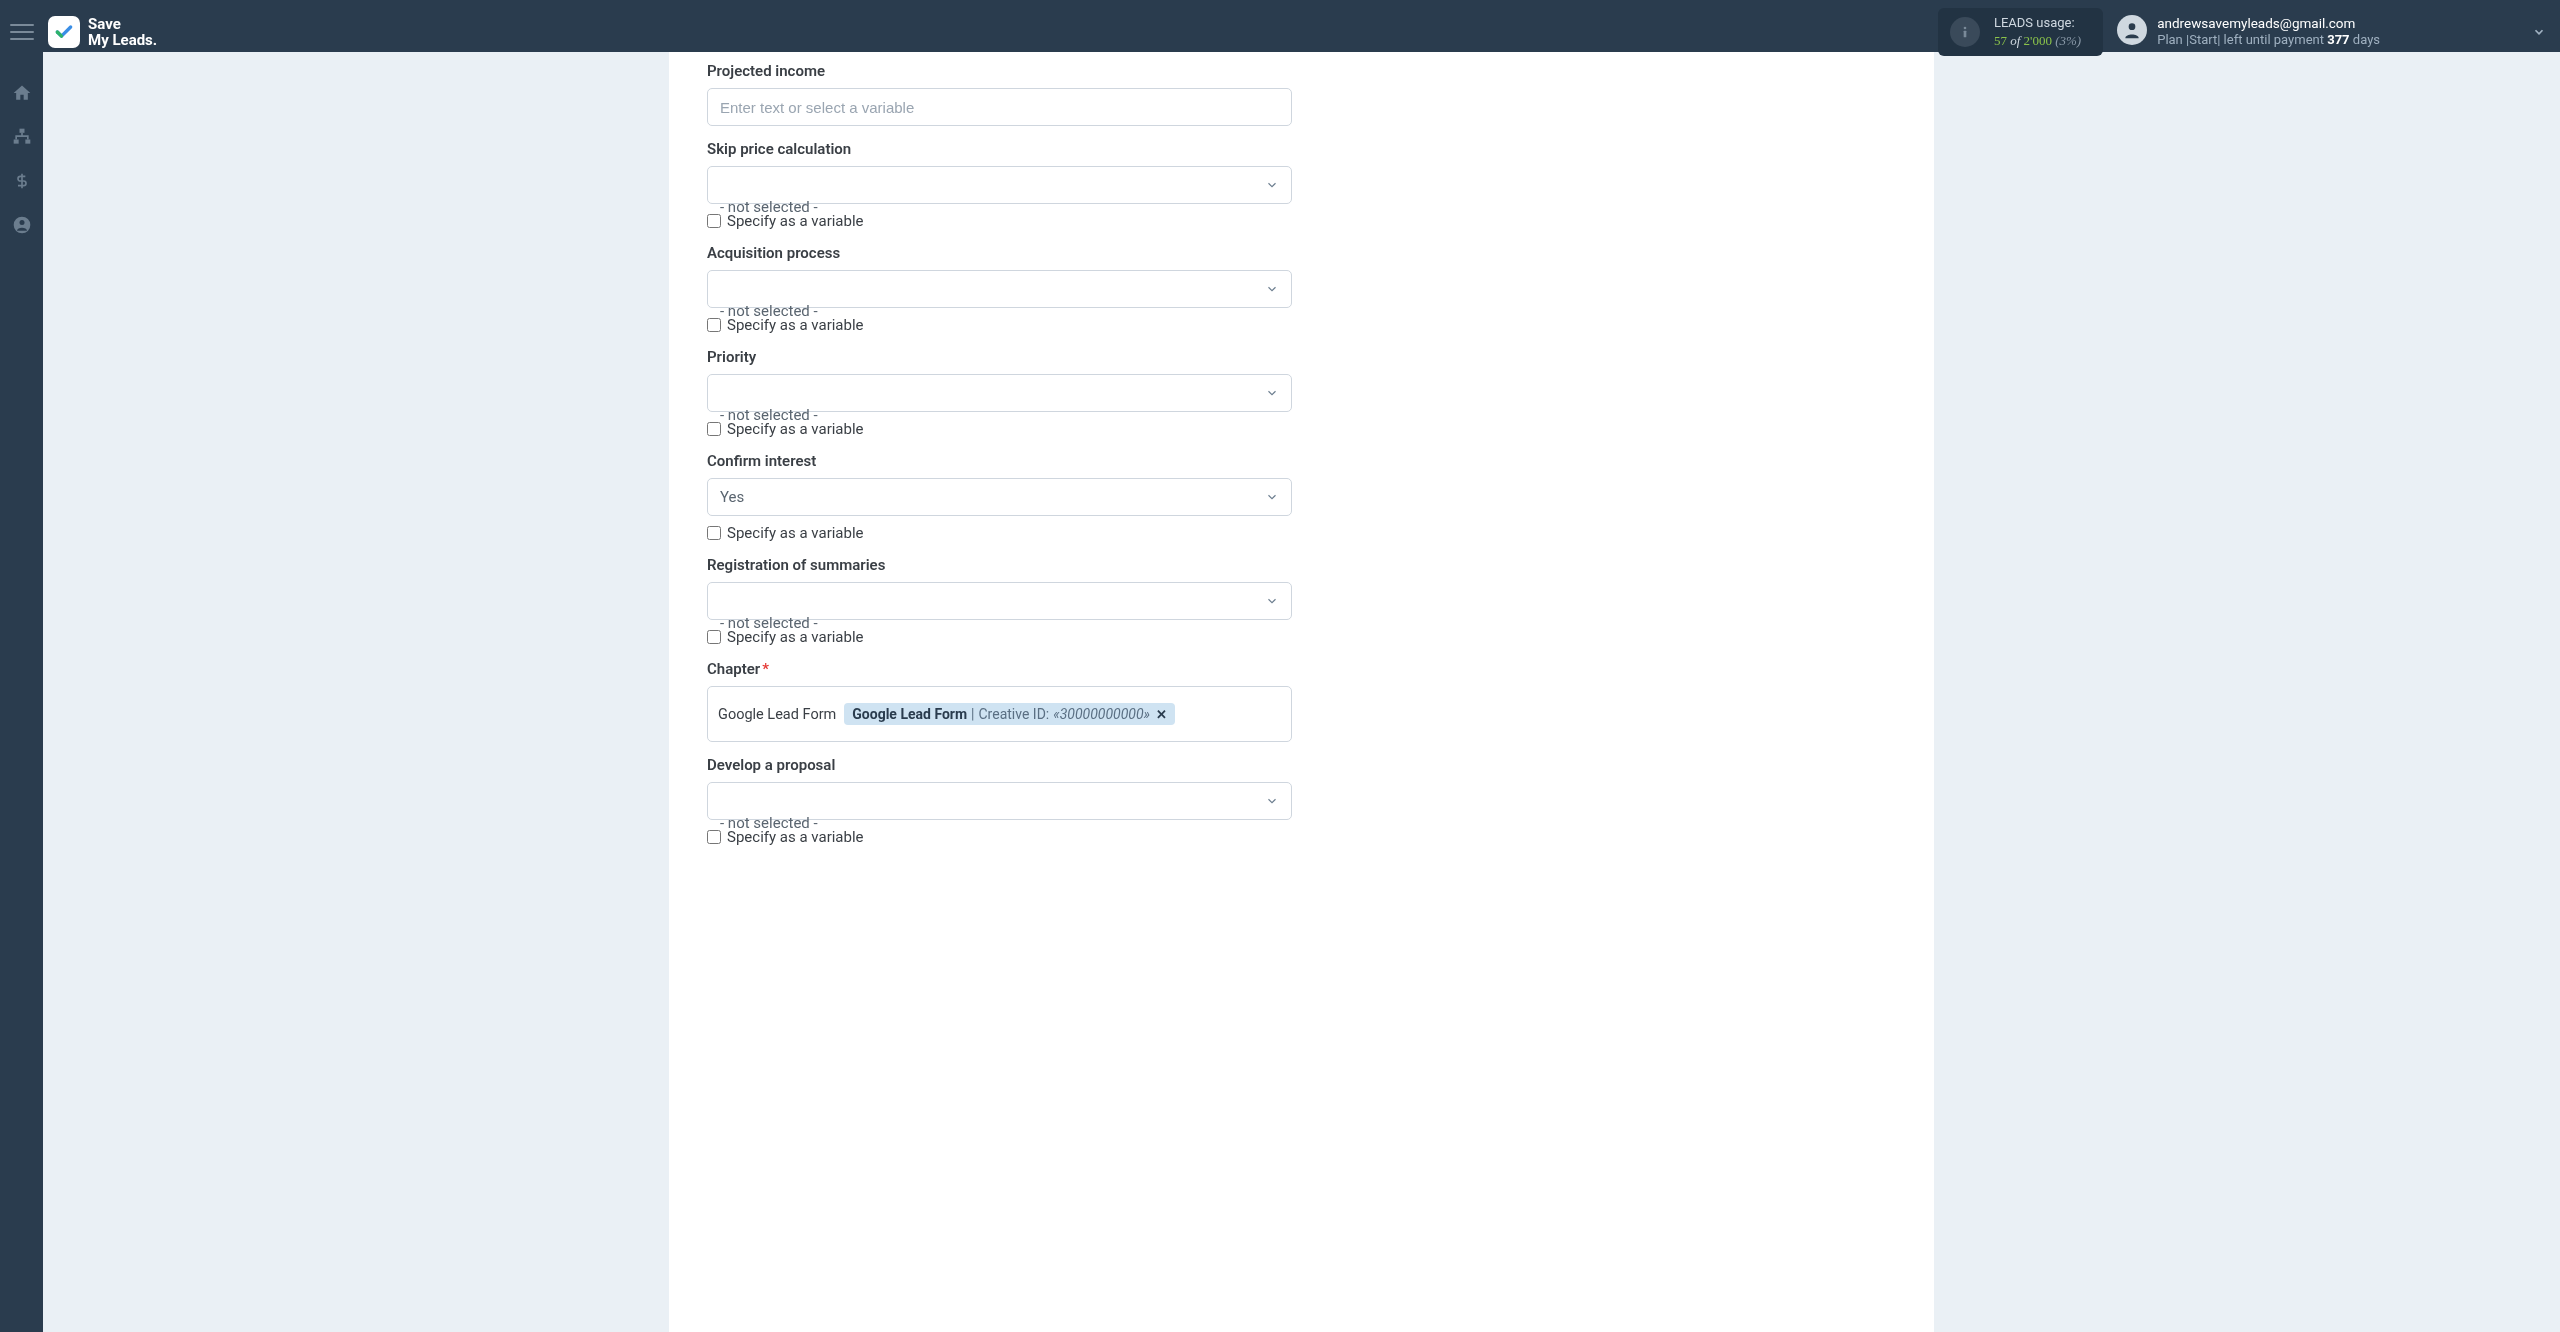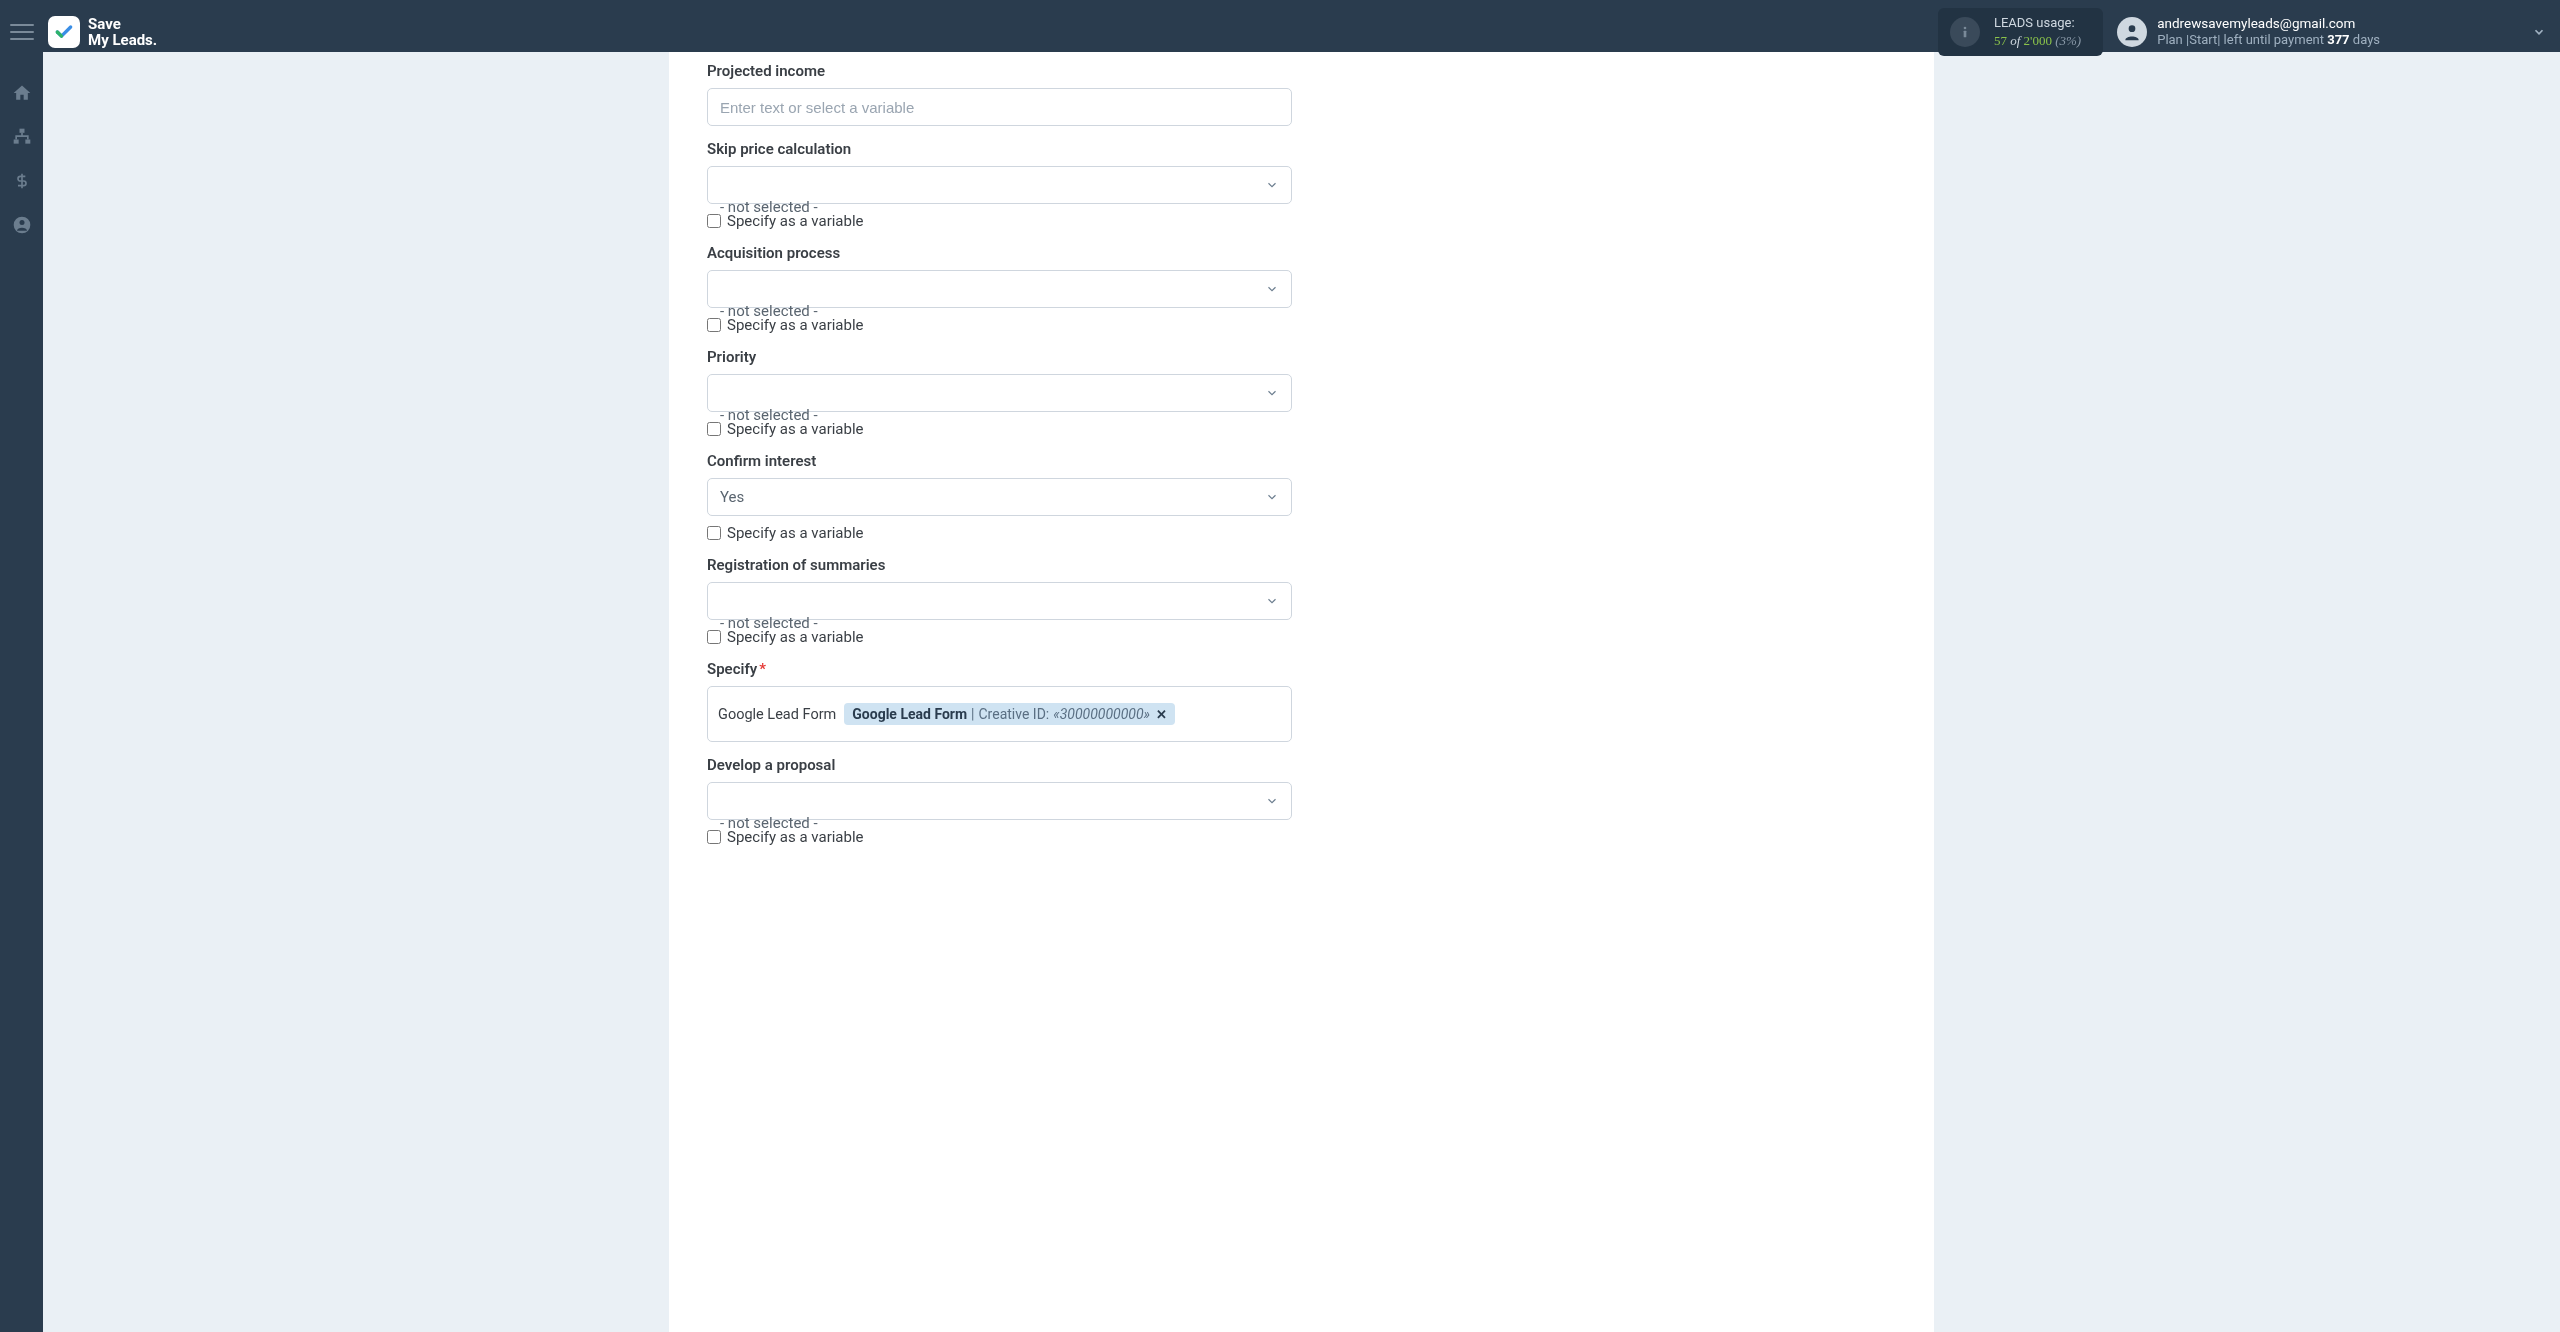--- a/index.html
+++ b/index.html
@@ -99,21 +99,21 @@
     }
     .usage-total {
       color: #8bc34a;
     }
     .usage-pct {
       color: #8a99a8;
       font-style: italic;
     }
     .account {
       display: flex;
-      align-items: center;
+      align-items: flex-start;
       gap: 10px;
       cursor: pointer;
     }
     .avatar {
       width: 30px;
       height: 30px;
       background: #cfd8e0;
       border-radius: 50%;
       display: flex;
       align-items: center;
@@ -452,21 +452,21 @@
             </svg>
         </div>
         <div class="checkbox-row">
           <input type="checkbox" style="">
           <span>Specify as a variable</span>
         </div>
       </div>
 
       <div class="form-group">
         <label class="form-label">
-          <span>Specify</span><span class="required">*</span>
+          <span>Chapter</span><span class="required">*</span>
         </label>
         <div class="tag-input">
           <span class="tag-prefix">Google Lead Form</span>
           <span class="tag-pill">
             <span class="strong">Google Lead Form</span>
               <span class="sep"> | </span>
               <span class="creative">Creative ID: </span>
               <span class="id">«30000000000»</span>
             <span class="tag-remove">✕</span>
           </span>

